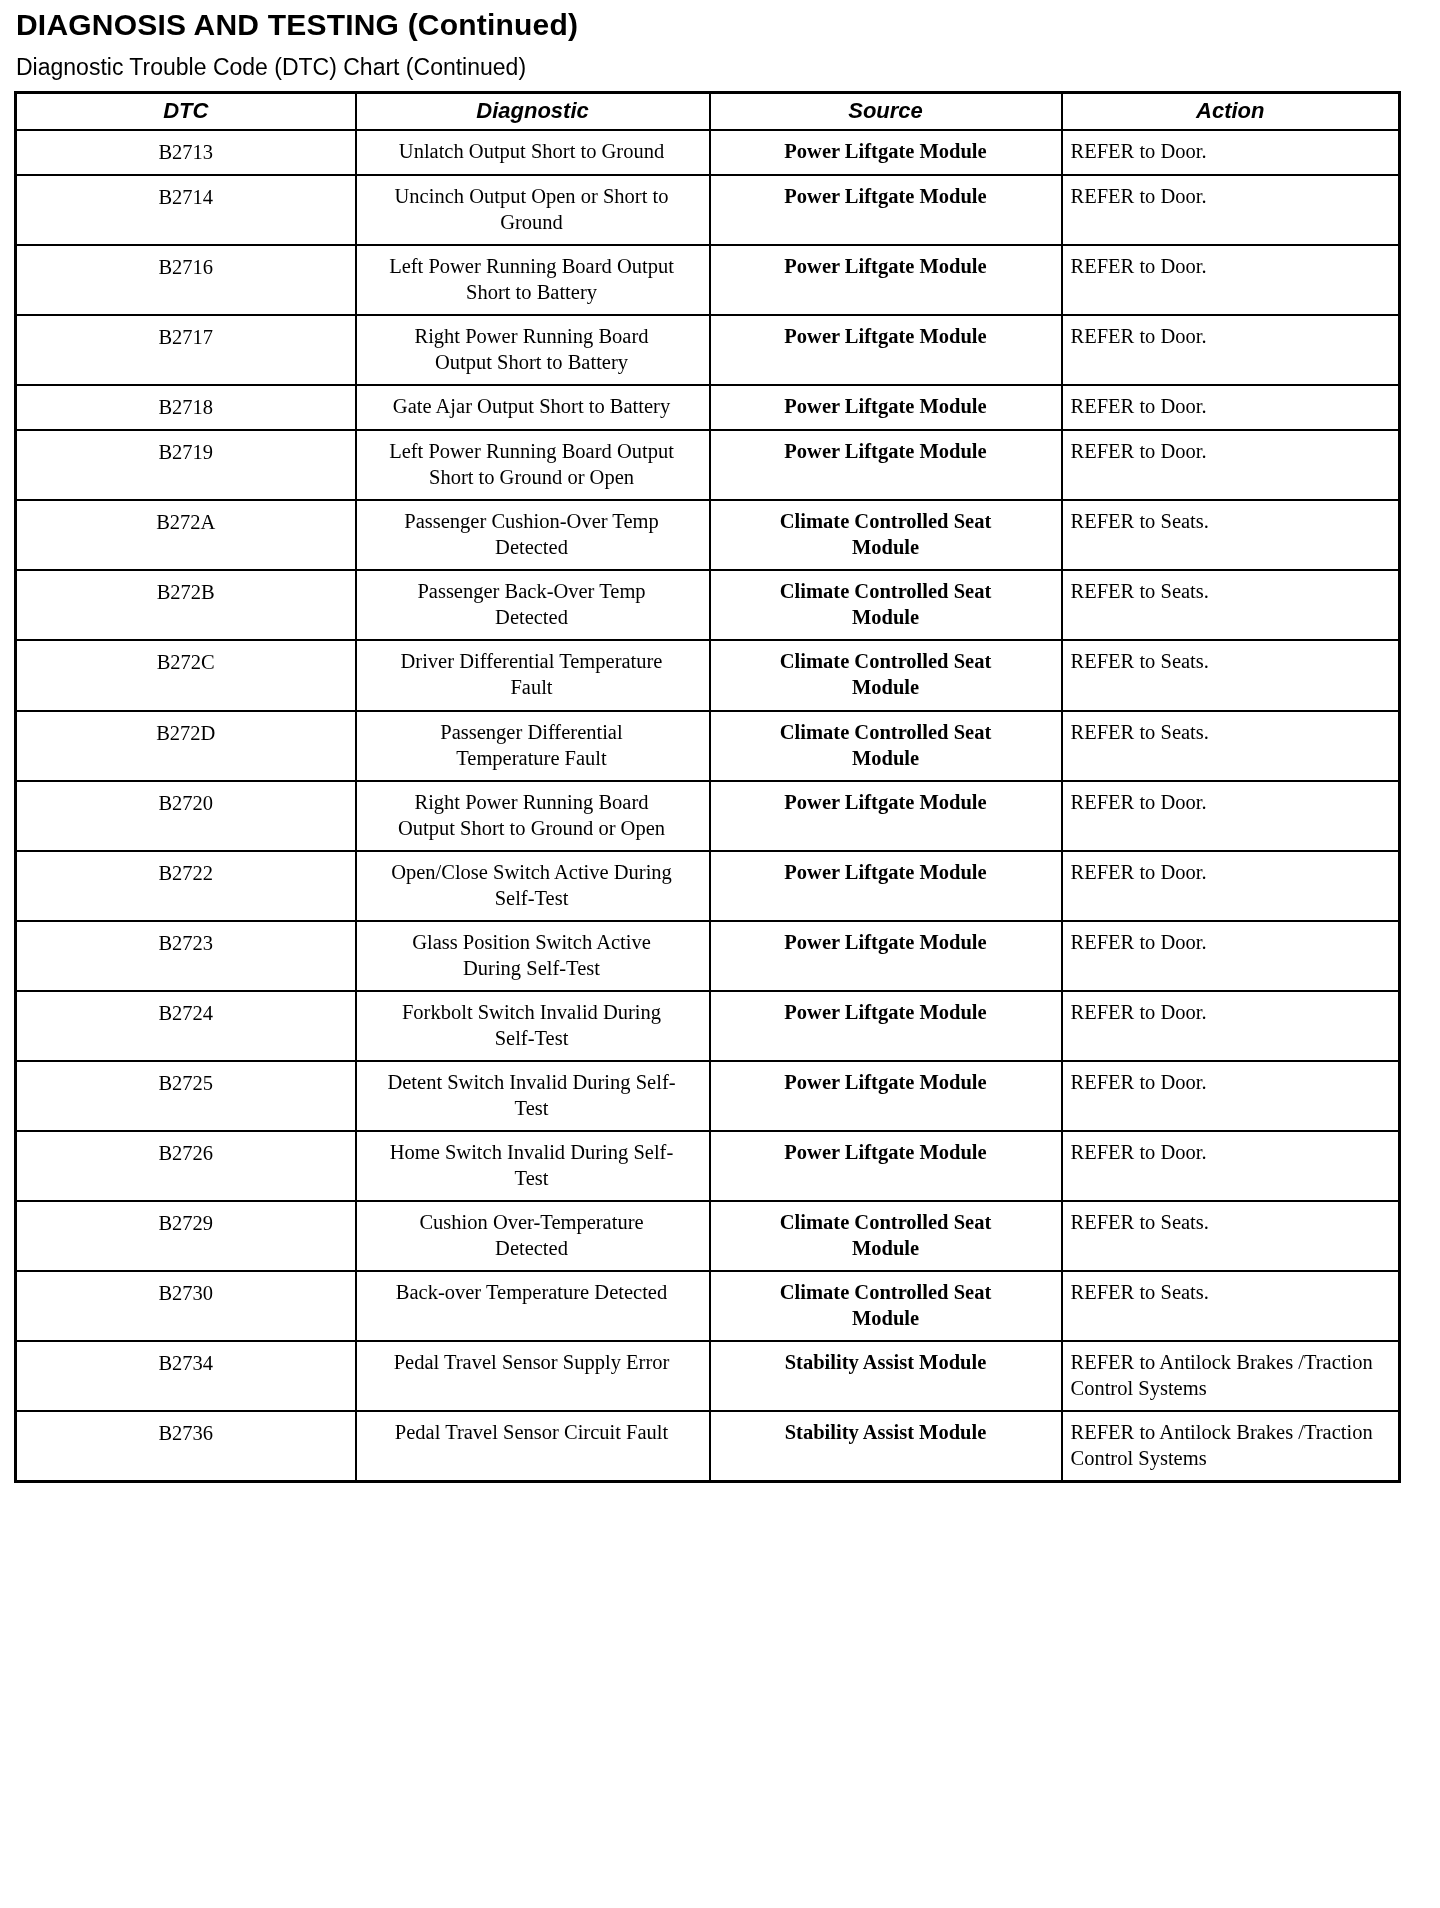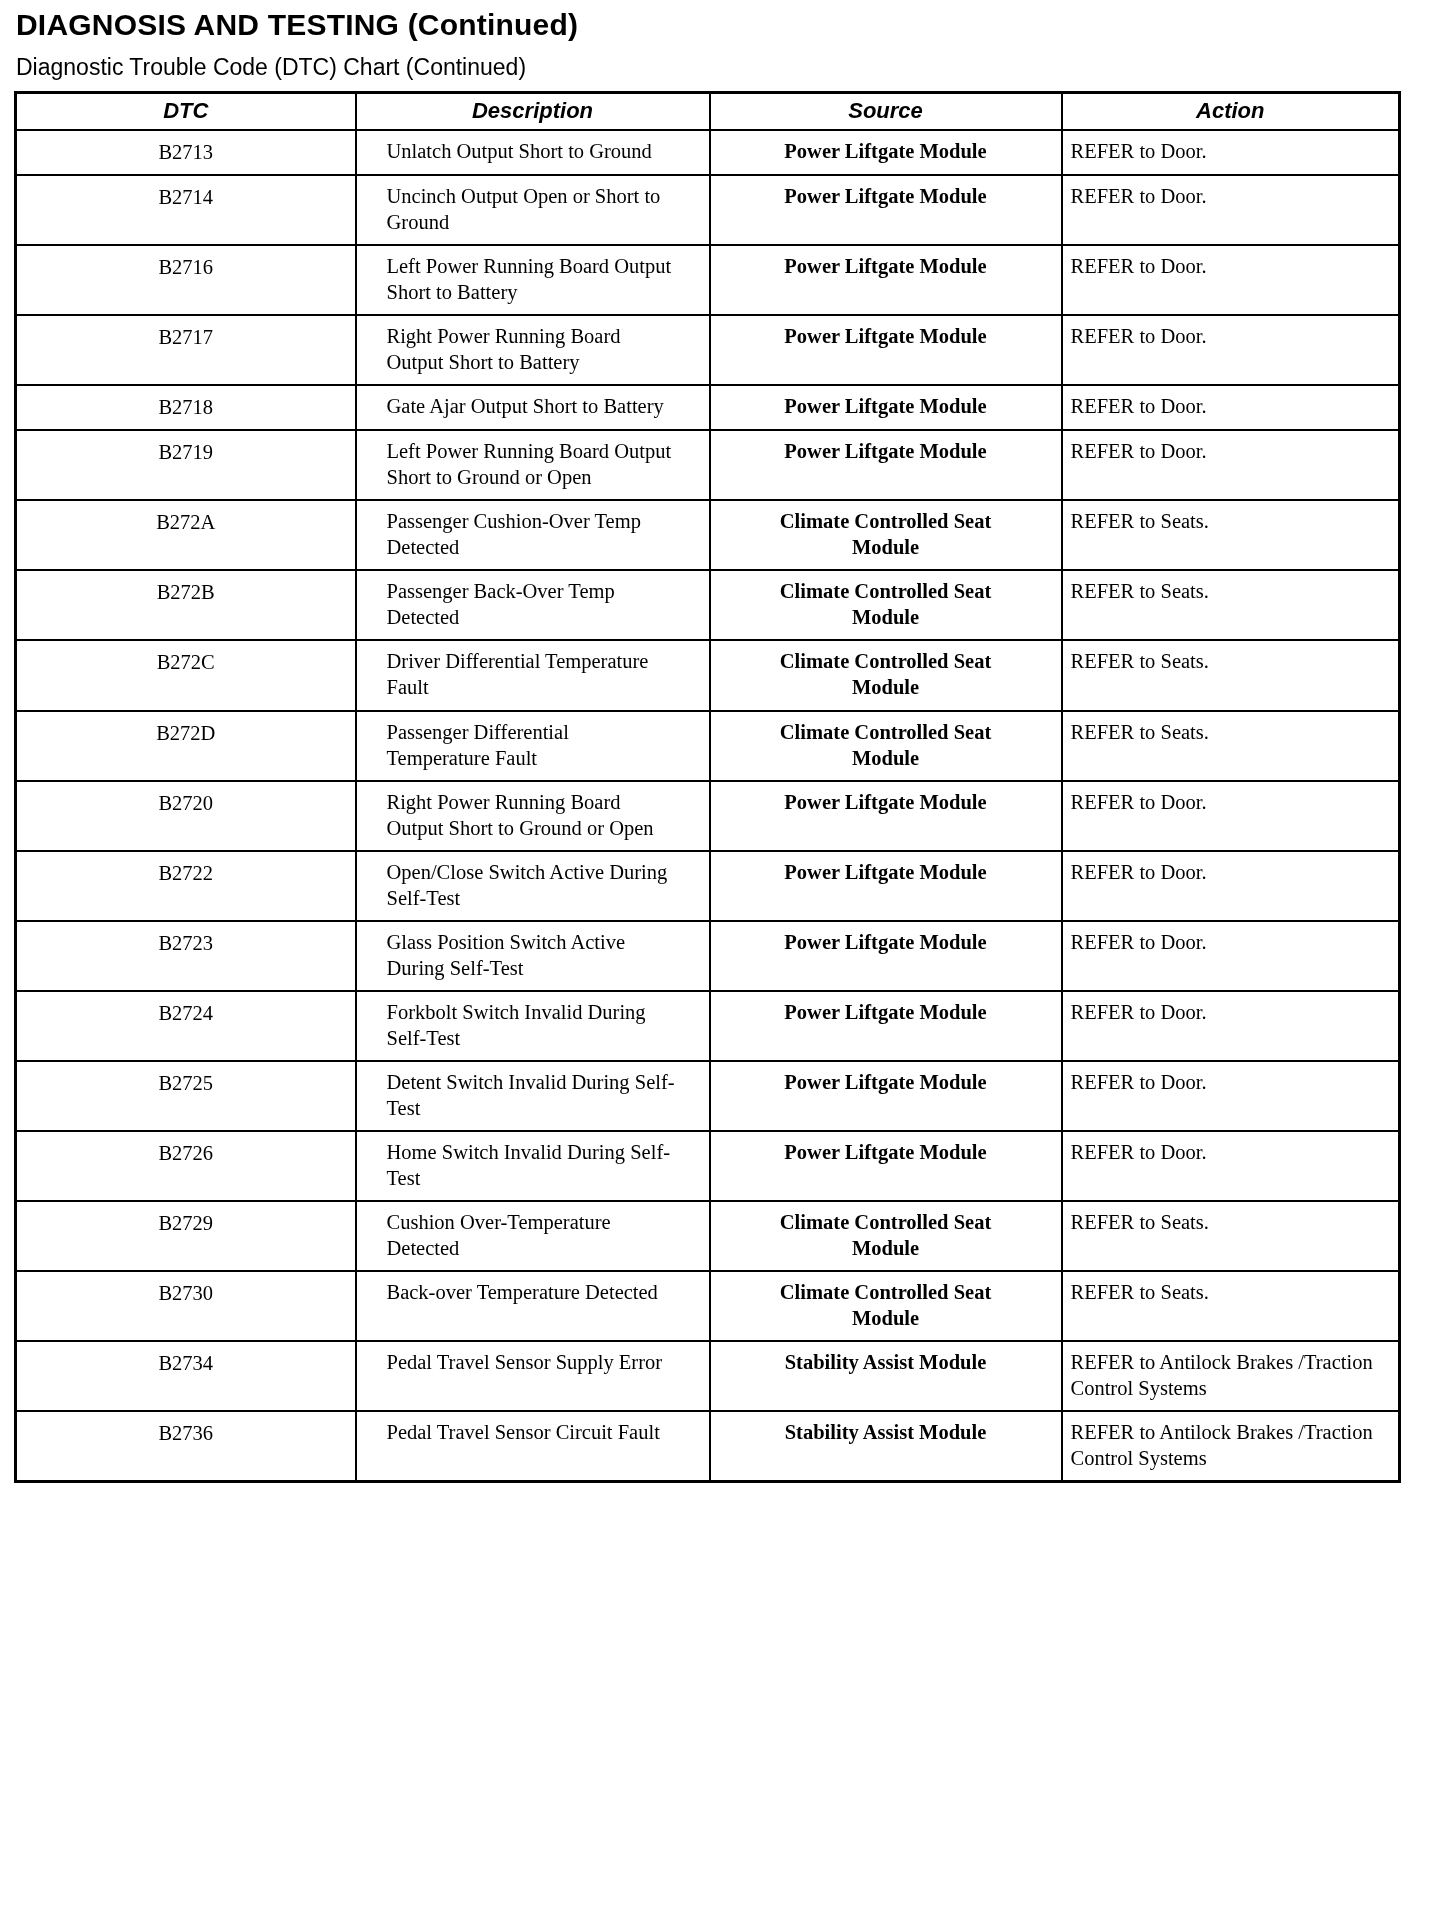--- a/index.html
+++ b/index.html
@@ -52,21 +52,21 @@
   .dtc-table td {
     font-size: 20.5px;
     line-height: 1.27;
     padding: 7px 8px 9px 8px;
   }
   td.cell-dtc {
     text-align: center;
     padding-top: 8px;
   }
   td.cell-description {
-    text-align: left;
+    text-align: center;
     padding-left: 30px;
     padding-right: 32px;
   }
   td.cell-source {
     text-align: center;
     padding-left: 36px;
     padding-right: 36px;
     font-weight: bold;
   }
   td.cell-action {
@@ -87,21 +87,21 @@
   <table class="dtc-table">
     <colgroup>
       <col style="width:340px">
       <col style="width:354px">
       <col style="width:352px">
       <col style="width:338px">
     </colgroup>
     <thead>
       <tr>
         <th>DTC</th>
-        <th>Description</th>
+        <th>Diagnostic</th>
         <th>Source</th>
         <th>Action</th>
       </tr>
     </thead>
     <tbody>
         <tr>
           <td class="cell-dtc">B2713</td>
           <td class="cell-description">Unlatch Output Short to Ground</td>
           <td class="cell-source">Power Liftgate Module</td>
           <td class="cell-action">REFER to Door.</td>

